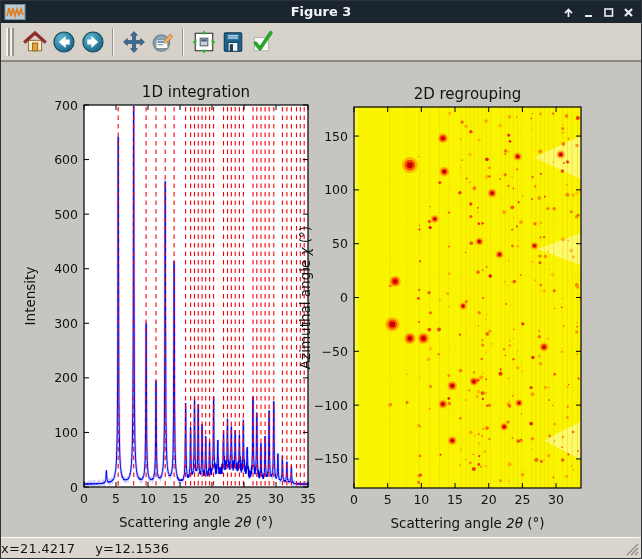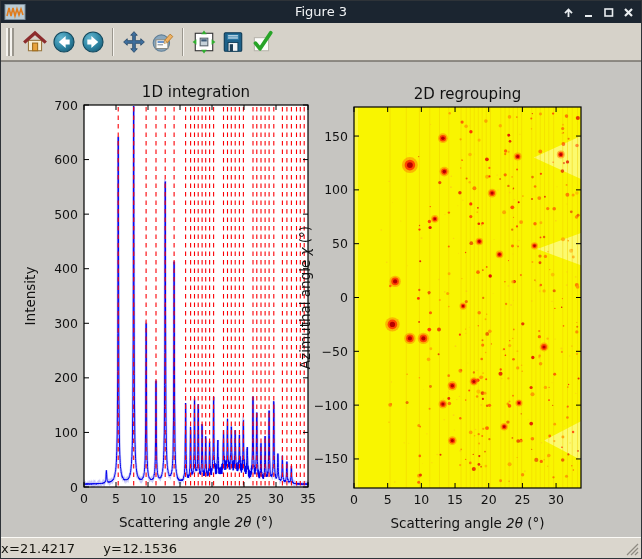--- a/index.html
+++ b/index.html
@@ -9,21 +9,21 @@
     border:1px solid #2e3338; overflow:hidden;
   }
   
   .titlebar{
     position:absolute; left:0; top:0; width:100%; height:22px;
     background:#1b2530; display:flex; align-items:center;
   }
   .win-icon{ width:22px; height:16px; margin-left:3px; flex:0 0 auto; }
   .titlebar .title{
     position:absolute; left:0; right:0; text-align:center;
-    color:#f2f4f6; font-size:13px; font-weight:normal; line-height:22px;
+    color:#f2f4f6; font-size:13px; font-weight:bold; line-height:22px;
   }
   .win-controls{ position:absolute; right:4px; top:0; height:22px; display:flex; align-items:center; gap:3px; }
   .win-btn{ width:17px; height:17px; background:transparent; border:none; display:flex; align-items:center; justify-content:center; cursor:pointer; }
   
   .toolbar{
     position:absolute; left:0; top:22px; width:100%; height:38px;
     background:#d6d2c9; border-bottom:1px solid #8f8b83;
     display:flex; align-items:center; padding:0 4px;
   }
   .tb-grip{ width:8px; height:28px; margin:0 6px 0 1px;
@@ -40,21 +40,21 @@
     position:absolute; left:0; top:60px; width:642px; height:478px;
     background:#c6c5c1; border-top:1px solid #8a8781;
   }
   
   .statusbar{
     position:absolute; left:0; bottom:0; width:100%; height:21px;
     background:#dad6cd; border-top:1px solid #fbfaf6;
     display:flex; align-items:center; font-size:13px; color:#15150f;
   }
   .statusbar .readout{ letter-spacing:0.2px; }
-  .statusbar .readout + .readout{ margin-left:28px; }
+  .statusbar .readout + .readout{ margin-left:20px; }
   .resize-grip{ position:absolute; right:2px; bottom:2px; width:15px; height:15px; }
   svg text{ font-family:"DejaVu Sans", sans-serif; }
 </style>
 </head>
 <body>
 
 <div class="window">
 
   <div class="titlebar">
     <div class="win-icon">

